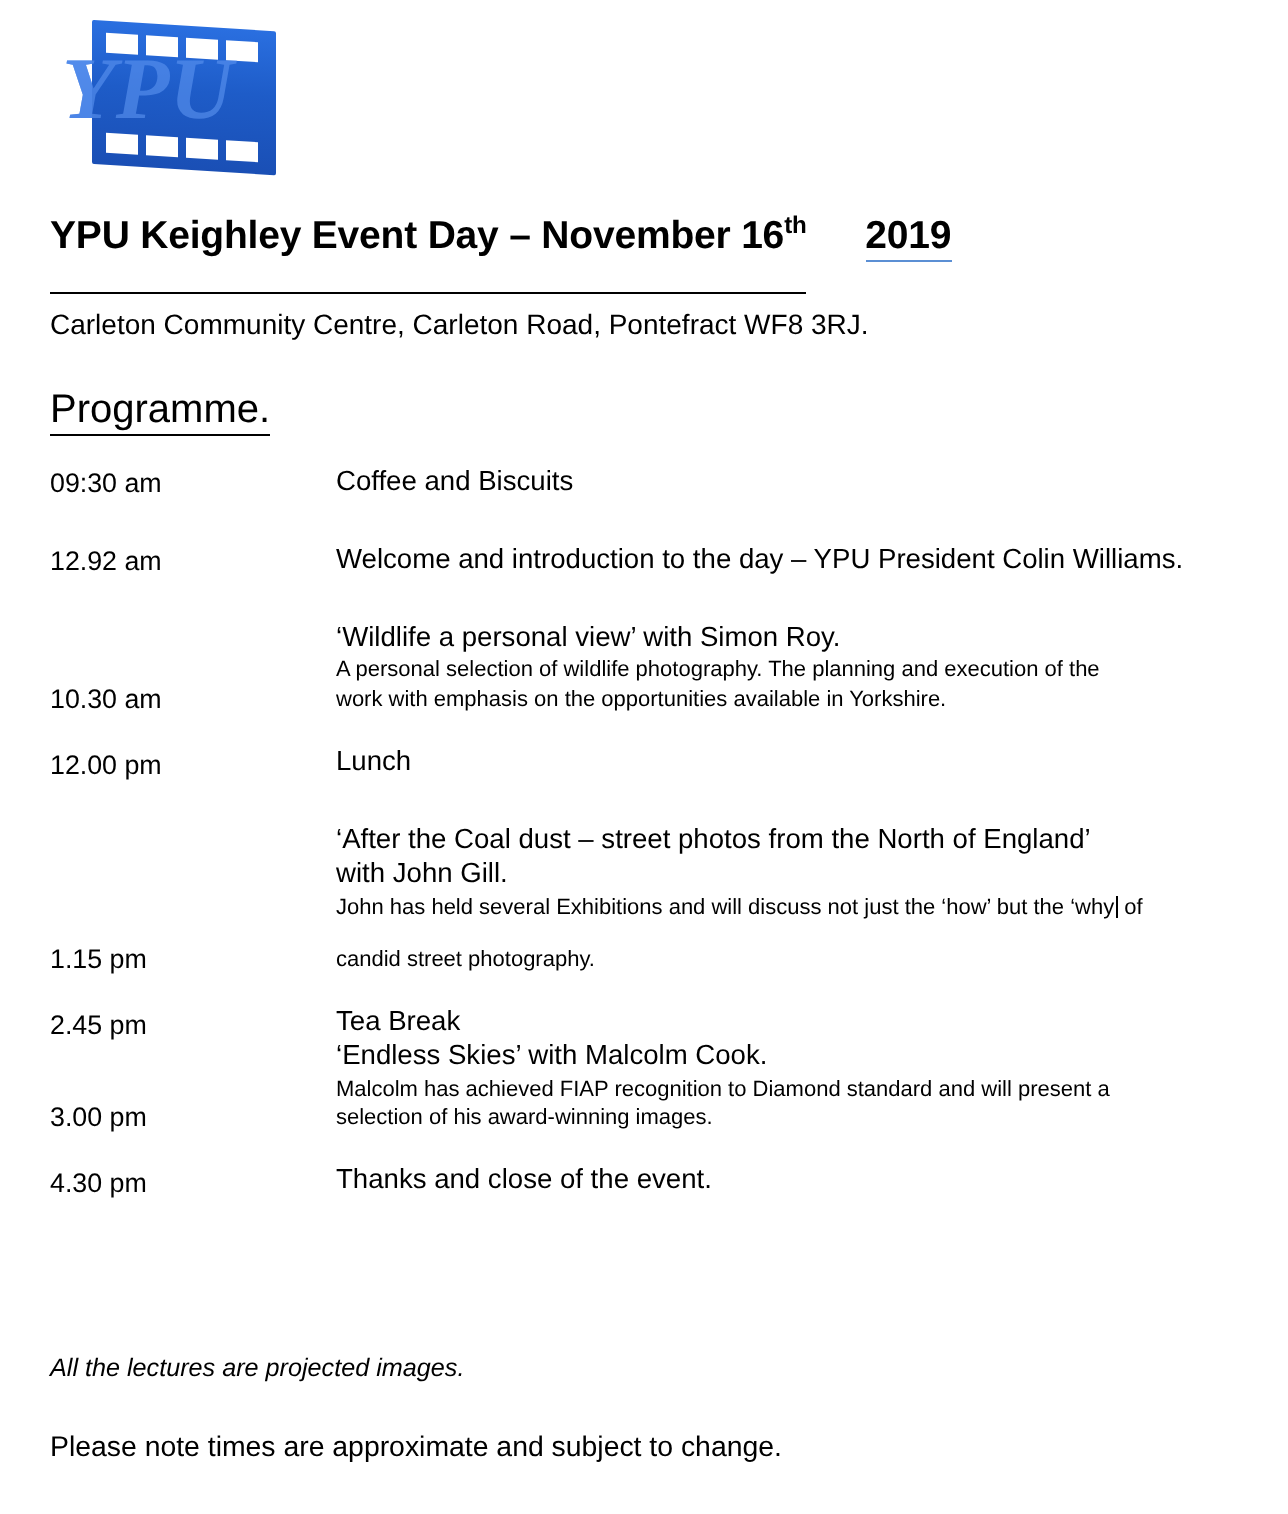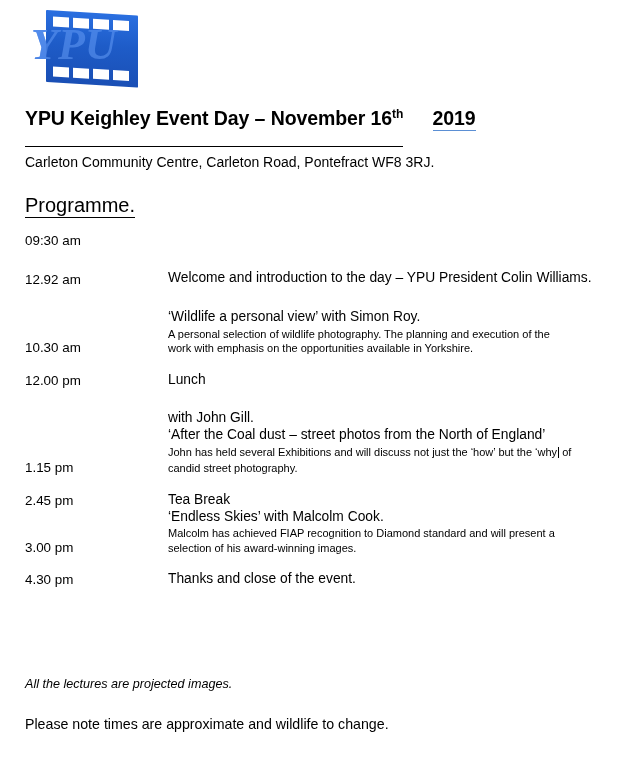--- a/index.html
+++ b/index.html
@@ -190,20 +190,23 @@
 
   <div class="address">Carleton Community Centre, Carleton Road, Pontefract WF8 3RJ.</div>
 
   <div class="programme-heading">
     <span>Programme.</span>
   </div>
 
   <div class="schedule" id="schedule-root">
       <div class="sched-row" style="margin-bottom: 22px;">
         <div class="sched-time">09:30 am</div>
+        <div class="sched-body">
+          <div class="sched-main">Coffee and Biscuits</div>
+        </div>
       </div>
       <div class="sched-row" style="margin-bottom: 22px;">
         <div class="sched-time">12.92 am</div>
         <div class="sched-body">
           <div class="sched-main">Welcome and introduction to the day – YPU President Colin Williams.</div>
         </div>
       </div>
       <div class="sched-row" style="margin-bottom: 16px;">
         <div class="sched-time">10.30 am</div>
         <div class="sched-body">
@@ -214,24 +217,24 @@
       </div>
       <div class="sched-row" style="margin-bottom: 22px;">
         <div class="sched-time">12.00 pm</div>
         <div class="sched-body">
           <div class="sched-main">Lunch</div>
         </div>
       </div>
       <div class="sched-row" style="margin-bottom: 16px;">
         <div class="sched-time">1.15 pm</div>
         <div class="sched-body">
+          <div class="sched-main wrap">‘After the Coal dust – street photos from the North of England’</div>
           <div class="sched-main wrap">with John Gill.</div>
-          <div class="sched-main wrap">‘After the Coal dust – street photos from the North of England’</div>
           <div class="sched-sub"><span>John has held several Exhibitions and will discuss not just the ‘how’ but the ‘why</span><span class="caret"></span><span> of</span></div>
-          <div class="sched-sub" style="margin-top: 2px;">candid street photography.</div>
+          <div class="sched-sub" style="margin-top: 12px;">candid street photography.</div>
         </div>
       </div>
       <div class="sched-row" style="">
         <div class="sched-time">2.45 pm</div>
         <div class="sched-body">
           <div class="sched-main">Tea Break</div>
         </div>
       </div>
       <div class="sched-row" style="margin-bottom: 16px;">
         <div class="sched-time">3.00 pm</div>
@@ -243,15 +246,15 @@
       </div>
       <div class="sched-row">
         <div class="sched-time">4.30 pm</div>
         <div class="sched-body">
           <div class="sched-main">Thanks and close of the event.</div>
         </div>
       </div>
     </div>
 
   <div class="note-italic">All the lectures are projected images.</div>
-  <div class="note-plain">Please note times are approximate and wildlife to change.</div>
+  <div class="note-plain">Please note times are approximate and subject to change.</div>
 
 </div>
 
 </body></html>

